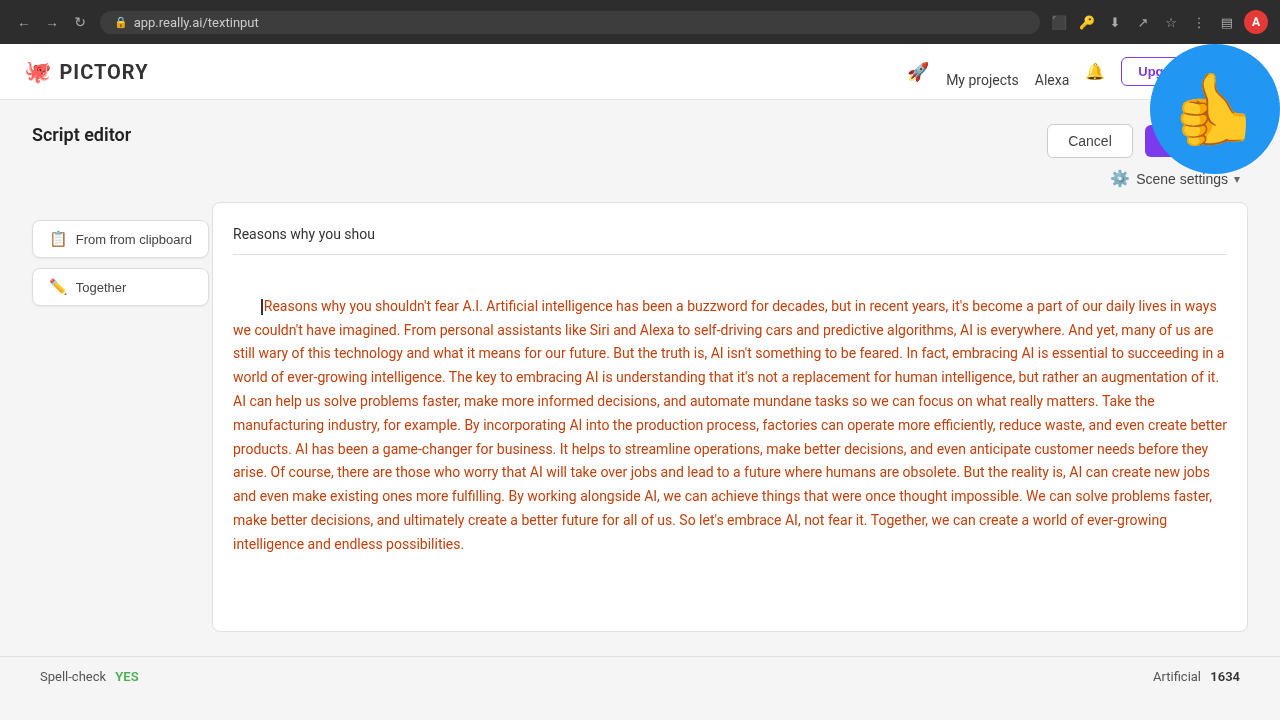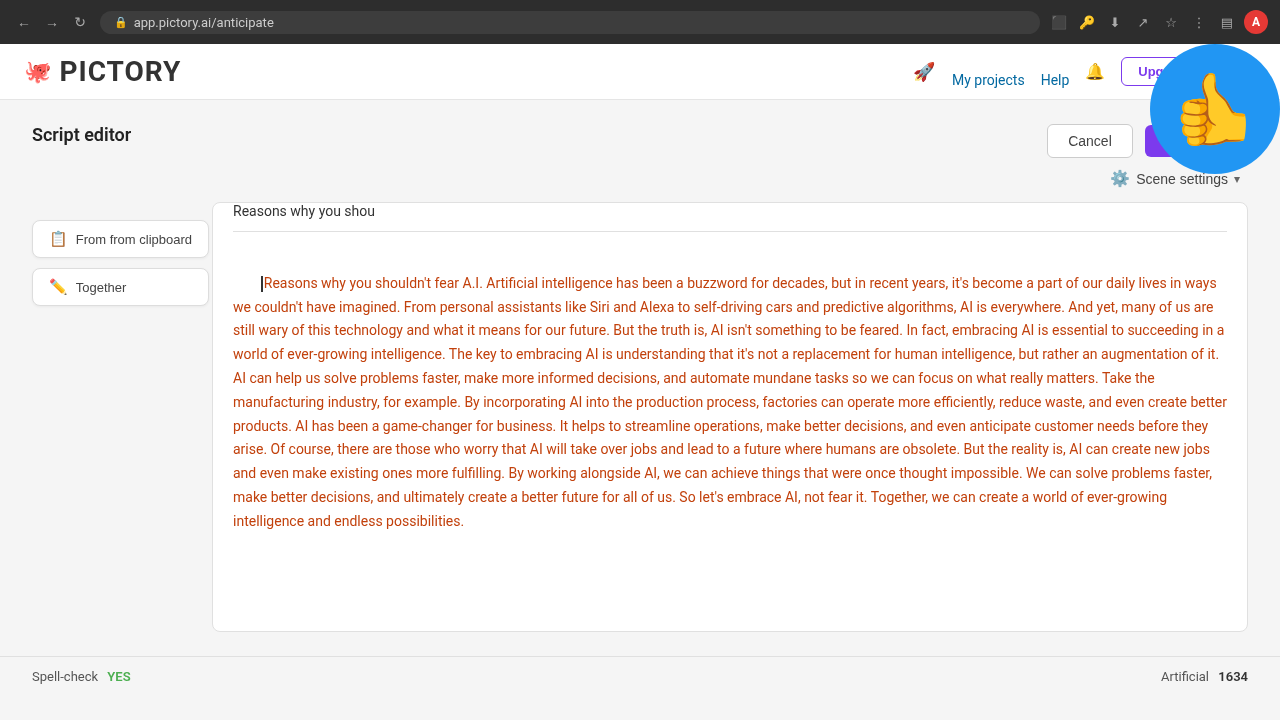--- a/index.html
+++ b/index.html
@@ -49,25 +49,25 @@
       background: #fff;
       border-bottom: 1px solid #e5e5e5;
       padding: 0 24px;
       height: 56px;
       display: flex;
       align-items: center;
       justify-content: space-between;
     }
     .logo { display: flex; align-items: center; gap: 8px; cursor: pointer; }
     .logo-icon { font-size: 22px; }
-    .logo-text { font-size: 28px; font-weight: 700; color: #333; letter-spacing: 1px; }
+    .logo-text { font-size: 20px; font-weight: 700; color: #333; letter-spacing: 1px; }
 
     .header-right { display: flex; align-items: center; gap: 16px; }
     .rocket-icon { font-size: 18px; color: #555; cursor: pointer; }
-    .header-link { font-size: 14px; color: #0369a1; cursor: pointer; text-decoration: none; margin-top: 16px; }
+    .header-link { font-size: 14px; color: #404040; cursor: pointer; text-decoration: none; margin-top: 16px; }
     .bell-icon { font-size: 16px; color: #555; cursor: pointer; }
     .upgrade-btn {
       border: 1.5px solid #7c3aed;
       color: #7c3aed;
       background: #fff;
       border-radius: 6px;
       padding: 6px 16px;
       font-size: 13px;
       font-weight: 600;
       cursor: pointer;
@@ -156,21 +156,21 @@
     }
     .gear-icon { font-size: 16px; }
     .chevron-icon { font-size: 12px; color: #666; }
 
     
     .editor-container {
       background: #fff;
       border: 1px solid #e0e0e0;
       border-radius: 8px;
       min-height: 430px;
-      padding: 0 20px;
+      padding: 23px 20px;
       position: relative;
     }
     .script-title-input {
       border: none;
       outline: none;
       font-size: 14px;
       color: #333;
       width: 100%;
       margin-bottom: 12px;
       font-family: inherit;
@@ -221,21 +221,21 @@
       white-space: nowrap;
       box-shadow: 0 1px 3px rgba(0,0,0,0.05);
     }
     .sidebar-btn .btn-icon { font-size: 15px; }
 
     
     .bottom-bar {
       display: flex;
       justify-content: space-between;
       align-items: center;
-      padding: 12px 32px;
+      padding: 12px 40px;
       background: #f5f5f5;
       border-top: 1px solid #e0e0e0;
       font-size: 13px;
       color: #555;
     }
     .spell-check-yes { color: #4caf50; font-weight: 600; }
     .char-count-num { color: #333; font-weight: 600; text-align: right; }
     .editor-wrapper {
       margin-left: 180px;
     }
@@ -244,21 +244,21 @@
 <body>
 
 <div class="browser-chrome">
   <div class="browser-nav-buttons">
     <button class="nav-btn">←</button>
     <button class="nav-btn">→</button>
     <button class="nav-btn">↻</button>
   </div>
   <div class="address-bar">
     <span class="lock-icon">🔒</span>
-    <span>app.pictory.ai/anticipate</span>
+    <span>app.really.ai/textinput</span>
   </div>
   <div class="browser-actions">
     <button class="browser-action-btn">⬛</button>
     <button class="browser-action-btn">🔑</button>
     <button class="browser-action-btn">⬇</button>
     <button class="browser-action-btn">↗</button>
     <button class="browser-action-btn">☆</button>
     <button class="browser-action-btn">⋮</button>
     <button class="browser-action-btn">▤</button>
     <div class="avatar-circle">A</div>
@@ -266,21 +266,21 @@
 </div>
 
 <div class="app-header">
   <div class="logo">
     <span class="logo-icon">🐙</span>
     <span class="logo-text">PICTORY</span>
   </div>
   <div class="header-right">
     <span class="rocket-icon">🚀</span>
     <a class="header-link">My projects</a>
-    <a class="header-link">Help</a>
+    <a class="header-link">Alexa</a>
     <span class="bell-icon">🔔</span>
     <button class="upgrade-btn">Upgrade</button>
     <div class="user-avatar">A</div>
   </div>
 </div>
 
 <div class="thumbs-overlay">
   <span class="thumbs-up-emoji">👍</span>
 </div>
 

